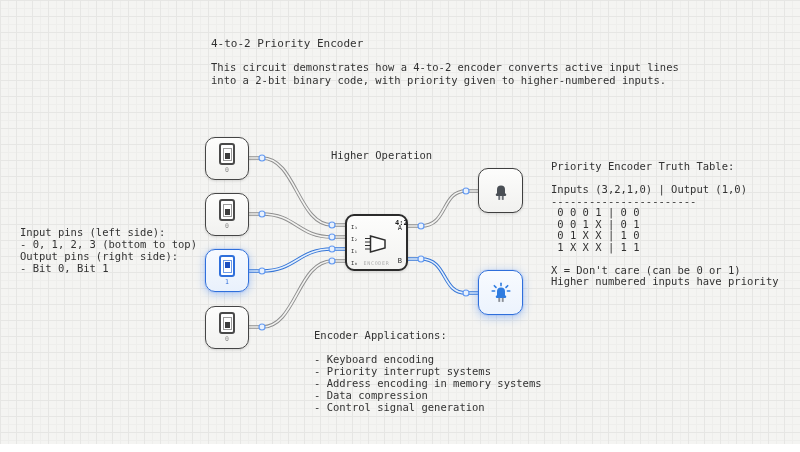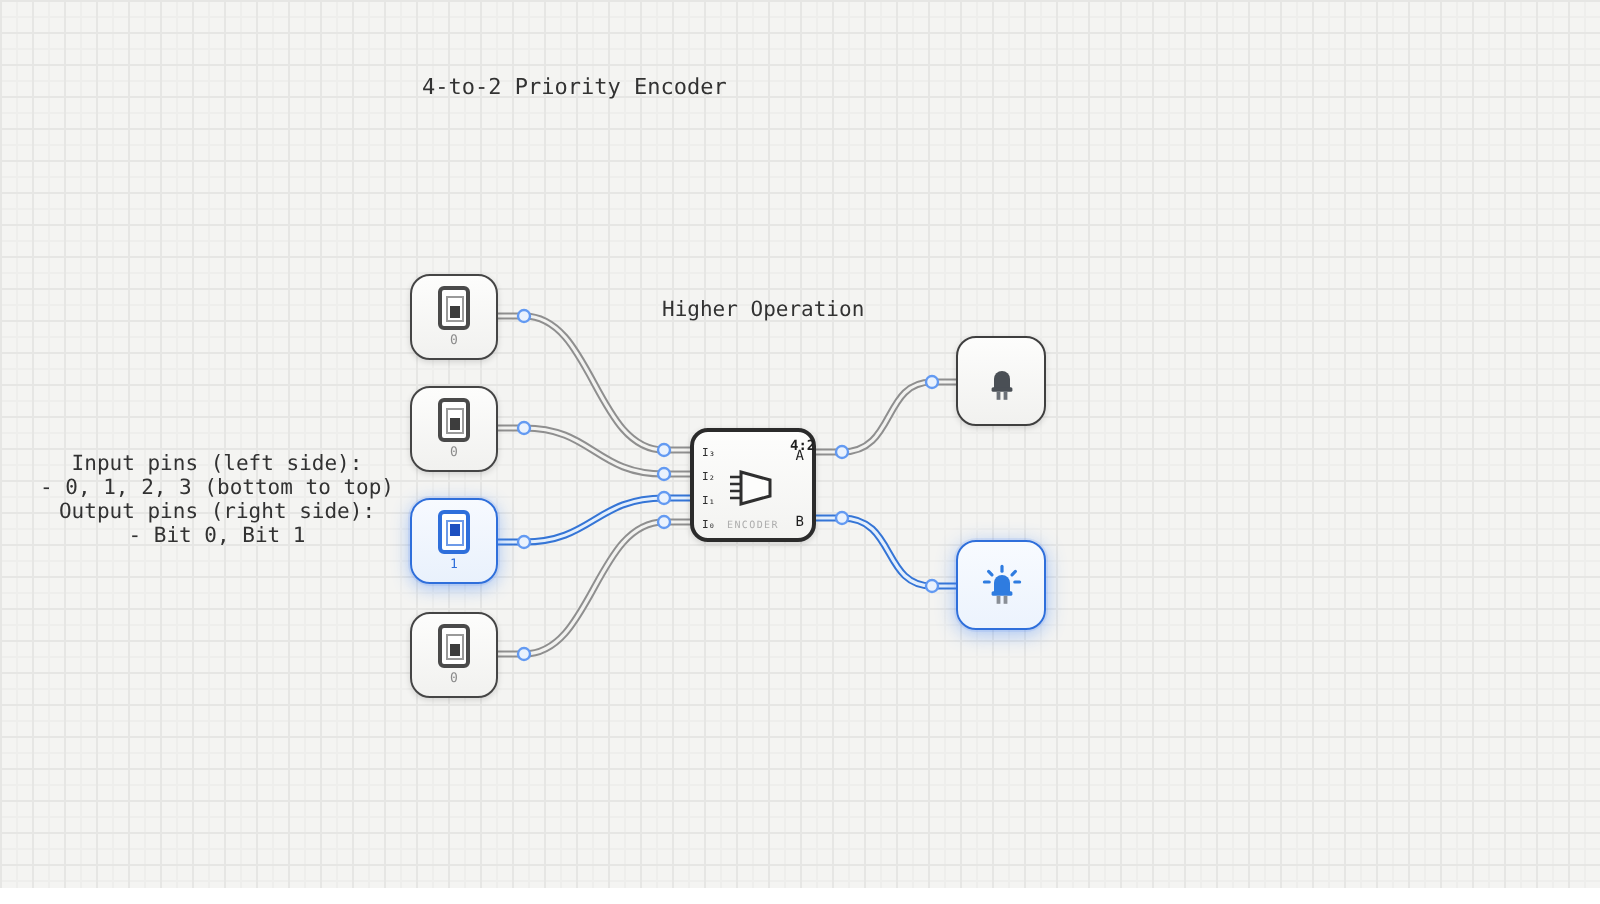--- a/index.html
+++ b/index.html
@@ -15,21 +15,21 @@
     background-size:16px 16px,16px 16px,8px 8px,8px 8px;
   }
   pre.txt{
     position:absolute;margin:0;white-space:pre;
     font-family:"DejaVu Sans Mono","Liberation Mono",monospace;
     font-size:10.5px;line-height:12.5px;color:#323232;
   }
   pre.title{font-size:11px;}
   pre.tt{line-height:11.5px;}
   pre.apps{line-height:12px;}
-  pre.note{line-height:12px;text-align:center;}
+  pre.note{line-height:12px;}
 
   .wires{position:absolute;left:0;top:0;}
   .wire-outer{fill:none;stroke-width:3.6;stroke-linecap:round;}
   .wire-outer.gray{stroke:var(--wire-inactive,#8f8f8f);}
   .wire-outer.blue{stroke:var(--wire-active,#3575d6);}
   .wire-inner{fill:none;stroke-width:1.6;stroke-linecap:round;}
   .wire-inner.gray{stroke:#f2f2f0;}
   .wire-inner.blue{stroke:#e4effc;}
   .node{fill:#eaf2fd;stroke:#639af2;stroke-width:1.2;}
 
@@ -71,25 +71,45 @@
     box-shadow:0 0 0 1px rgba(79,134,247,.12),0 2px 10px rgba(66,133,244,.45);
   }
   .led svg{margin:auto;}
 </style>
 </head>
 <body>
 
 <div class="canvas">
 
   <pre class="txt title" style="left:211px;top:38px;">4-to-2 Priority Encoder</pre>
+  <pre class="txt" style="left:211px;top:61px;">This circuit demonstrates how a 4-to-2 encoder converts active input lines
+into a 2-bit binary code, with priority given to higher-numbered inputs.</pre>
   <pre class="txt" style="left:331px;top:149px;">Higher Operation</pre>
   <pre class="txt note" style="left:20px;top:226px;">Input pins (left side):
 - 0, 1, 2, 3 (bottom to top)
 Output pins (right side):
 - Bit 0, Bit 1</pre>
+  <pre class="txt tt" style="left:551px;top:161px;">Priority Encoder Truth Table:
+
+Inputs (3,2,1,0) | Output (1,0)
+-----------------------
+ 0 0 0 1 | 0 0
+ 0 0 1 X | 0 1
+ 0 1 X X | 1 0
+ 1 X X X | 1 1
+
+X = Don't care (can be 0 or 1)
+Higher numbered inputs have priority</pre>
+  <pre class="txt apps" style="left:314px;top:329px;">Encoder Applications:
+
+- Keyboard encoding
+- Priority interrupt systems
+- Address encoding in memory systems
+- Data compression
+- Control signal generation</pre>
 
   <svg class="wires" width="800" height="452" viewBox="0 0 800 452">
     <g>
       <path class="wire-outer gray" d="M249,158 H262 C296,158 298,225 332,225 H346"></path>
       <path class="wire-inner gray" d="M249,158 H262 C296,158 298,225 332,225 H346"></path>
     </g>
     <g>
       <path class="wire-outer gray" d="M249,214 H262 C296,214 298,237 332,237 H346"></path>
       <path class="wire-inner gray" d="M249,214 H262 C296,214 298,237 332,237 H346"></path>
     </g>

